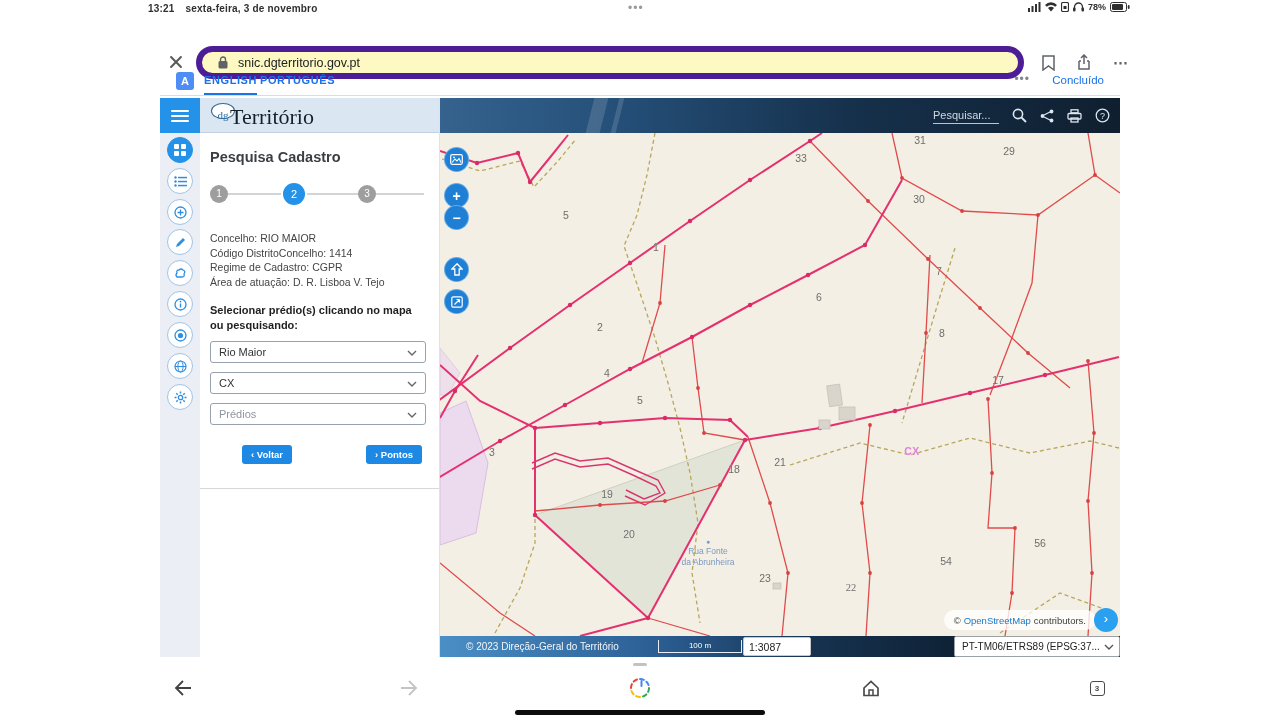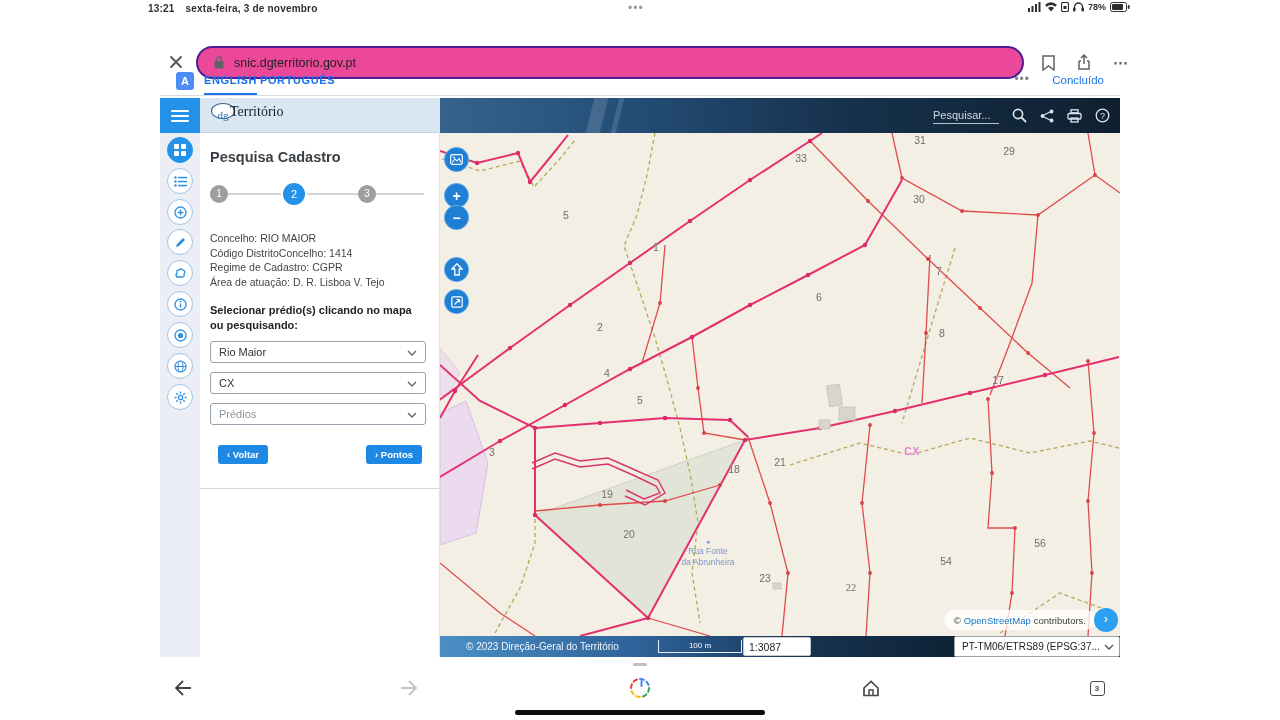--- a/index.html
+++ b/index.html
@@ -11,21 +11,21 @@
   .sb-left { position:absolute; left:148px; top:3px; font-size:10px; font-weight:bold; color:#303030; letter-spacing:.2px; }
   .sb-left .date { font-weight:bold; margin-left:8px; }
   .sb-center { position:absolute; left:628px; top:1px; color:#9a9a9a; font-size:12px; letter-spacing:1px; }
   .sb-right { position:absolute; right:150px; top:2px; display:flex; align-items:center; gap:4px; color:#2f2f2f; font-size:9px; font-weight:bold; }
 
   
   .browserbar { position:absolute; top:22px; left:0; width:1280px; height:38px; }
   .close-x { position:absolute; left:168px; top:32px; width:16px; height:16px; cursor:pointer; }
   .close-x:before,.close-x:after { content:""; position:absolute; left:7px; top:0; width:2px; height:16px; background:#5a5a5a; border-radius:1px; }
   .close-x:before { transform:rotate(45deg);} .close-x:after { transform:rotate(-45deg);}
-  .urlpill { position:absolute; left:196px; top:24px; width:828px; height:33px; border:2px solid #4c1d95; border-radius:17px; background:#ec4899; display:flex; align-items:center; padding-left:16px; }
+  .urlpill { position:absolute; left:196px; top:24px; width:828px; height:33px; border:6px solid #4c1d95; border-radius:17px; background:#fef9c3; display:flex; align-items:center; padding-left:16px; }
   .urlpill .lock { margin-right:10px; }
   .urltext { font-size:12.5px; color:#202124; }
   .b-icons { position:absolute; right:152px; top:24px; height:33px; display:flex; align-items:center; gap:22px; color:#5f6368; }
 
   
   .translatebar { position:absolute; top:70px; left:160px; width:960px; height:26px; border-bottom:1px solid #dadce0; }
   .tr-icon { position:absolute; left:16px; top:2px; width:18px; height:18px; background:#4e8df6; border-radius:3px; color:#fff; font-size:11px; text-align:center; line-height:18px; font-weight:bold; }
   .tr-tab { position:absolute; top:4px; font-size:11px; font-weight:bold; letter-spacing:.6px; color:#1a73e8; cursor:pointer; }
   .tr-tab.t1 { left:44px; padding-bottom:7px; border-bottom:2.5px solid #1a73e8; }
   .tr-tab.t2 { left:100px; }
@@ -40,35 +40,35 @@
   .hamburger { position:absolute; left:0; top:0; width:40px; height:35px; background:#2492e8; cursor:pointer; }
   .hamburger span { position:absolute; left:11px; width:18px; height:2px; background:#fff; border-radius:1px; }
   .hamburger span:nth-child(1){top:12px;} .hamburger span:nth-child(2){top:17px;} .hamburger span:nth-child(3){top:22px;}
   .railbtn { position:absolute; left:7px; width:26px; height:26px; border-radius:50%; background:#fff; border:1.5px solid #9fc4e8; display:flex; align-items:center; justify-content:center; cursor:pointer; color:#2d8fe3; }
   .railbtn.active { background:#2492e8; border-color:#2492e8; color:#fff; }
 
   
   .panel { position:absolute; left:40px; top:0; width:240px; height:559px; background:#fff; border-right:1px solid #e2e2e2; }
   .panel-header { height:35px; background:#dae6f2; border-bottom:1px solid #c3d2e2; position:relative; }
   .logo-circ { position:absolute; left:11px; top:5px; width:24px; height:16px; border:1.5px solid #37648c; border-radius:50%; color:#2f6da5; font-family:"Liberation Serif",serif; font-size:11px; text-align:center; line-height:22px; background:#fff; }
-  .logo-text { position:absolute; left:30px; top:6px; font-family:"Liberation Serif",serif; font-size:14px; color:#16202c; }
+  .logo-text { position:absolute; left:30px; top:6px; font-family:"Liberation Serif",serif; font-size:22px; color:#16202c; }
   .panel-content { padding:12px 13px 0 10px; }
   .panel-title { font-size:14.5px; font-weight:bold; color:#3a3f44; margin-top:4px; }
   .stepper { position:relative; height:26px; margin-top:16px; }
   .stepline { position:absolute; left:8px; right:2px; top:12px; height:2px; background:#d4d4d4; }
   .step { position:absolute; top:4px; width:18px; height:18px; border-radius:50%; background:#9e9e9e; color:#fff; font-size:10px; text-align:center; line-height:18px; }
   .step.s1 { left:0px; } .step.s3 { left:148px; }
   .step.s2 { left:73px; top:2px; width:22px; height:22px; line-height:22px; font-size:11px; background:#2492e8; box-shadow:0 0 0 2px #ffffff; }
   .infoblock { margin-top:24px; font-size:10.5px; line-height:1.4; color:#454545; }
   .instr { margin-top:13px; font-size:11px; font-weight:bold; color:#1f1f1f; line-height:1.35; }
   .selbox { margin-top:9px; height:22px; border:1px solid #97a2ae; border-radius:3px; background:#fff; display:flex; align-items:center; padding:0 8px; font-size:11px; color:#333; cursor:pointer; position:relative; }
   .selbox .chev { position:absolute; right:8px; top:8px; }
   .selbox.ph { color:#8d959e; }
   .btnrow { margin-top:20px; display:flex; justify-content:space-between; padding:0 4px 0 8px; }
-  .bluebtn { background:#1e88e5; color:#fff; border:none; border-radius:3px; font-size:9.5px; font-weight:bold; padding:4px 9px; cursor:pointer; font-family:"Liberation Sans",sans-serif; }
+  .bluebtn { background:#1e88e5; color:#fff; border:none; border-radius:3px; font-size:9.5px; font-weight:bold; padding:4px 9px; cursor:pointer; font-family:"Liberation Sans",sans-serif;margin-left:24px; }
   .panel-div { margin-top:24px; border-top:1px solid #d8d8d8; margin-left:-10px; margin-right:-13px; }
 
   
   .map { position:absolute; left:280px; top:0; width:680px; height:559px; overflow:hidden; }
   .map-header { position:absolute; top:0; left:0; width:680px; height:35px; background:linear-gradient(90deg,#35638e 0%,#25507a 25%,#16314c 60%,#0f1f2f 100%); }
   .glare { position:absolute; top:0; height:35px; background:rgba(255,255,255,.14); }
   .g1 { left:150px; width:14px; transform:skewX(-14deg);} .g2 { left:175px; width:5px; transform:skewX(-14deg);}
   .map-search { position:absolute; right:10px; top:0; height:35px; display:flex; align-items:center; gap:13px; }
   .searchfield { width:66px; background:transparent; border:none; border-bottom:1px solid #b9c6d2; color:#e8eef5; font-size:11px; padding:2px 0; outline:none; font-family:"Liberation Sans",sans-serif; }
   .searchfield::placeholder { color:#cfd9e2; }

